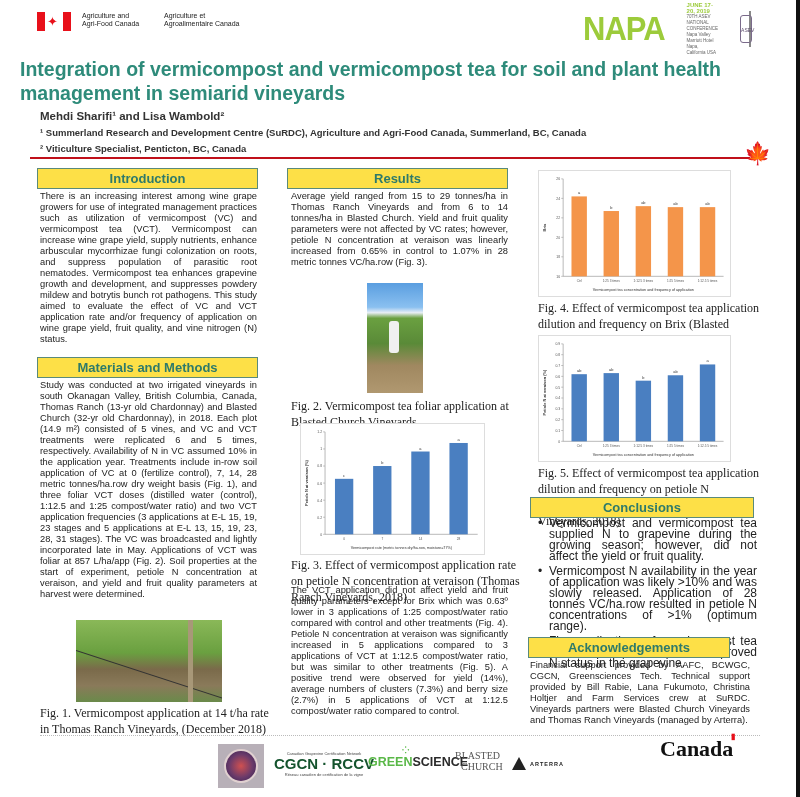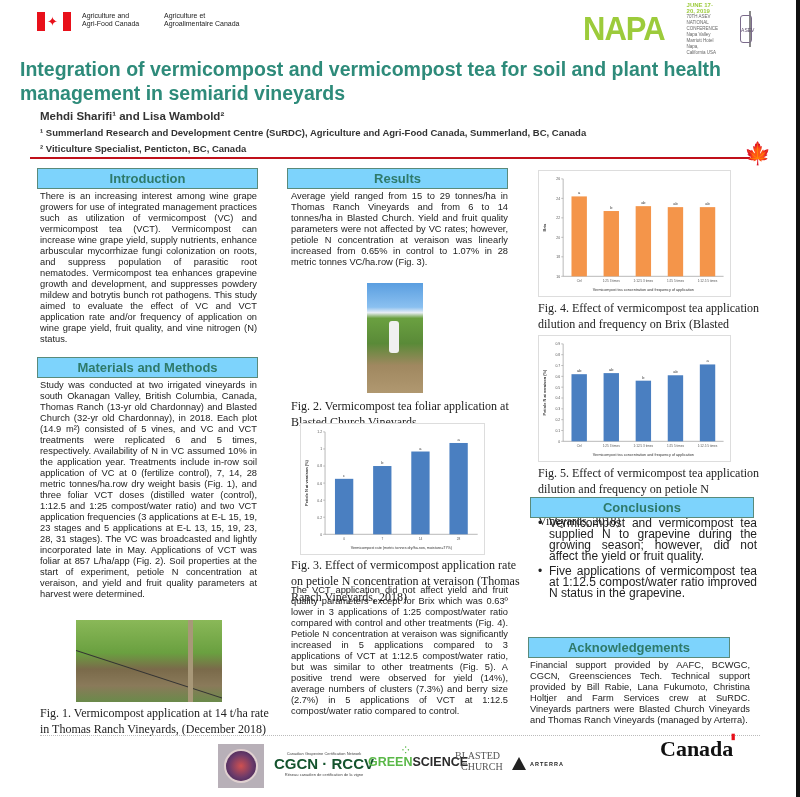--- a/index.html
+++ b/index.html
@@ -18,21 +18,21 @@
   .napa-badge { width: 12px; height: 28px; margin-left: 6px; border: 1px solid #7a6a8a; border-radius: 3px; font-size: 5px; color: #5a4a6a; text-align: center; line-height: 28px; }
 
   .title { position: absolute; top: 57px; left: 20px; width: 760px; color: #2e8b7a; font-weight: bold; font-size: 19.5px; line-height: 24px; }
   .authors { position: absolute; left: 40px; top: 110px; font-size: 11.5px; font-weight: bold; color: #333; }
   .affil { position: absolute; left: 40px; font-size: 9.5px; font-weight: bold; color: #333; }
   .affil1 { top: 127px; }
   .affil2 { top: 143px; }
   .red-rule { position: absolute; left: 30px; top: 157px; width: 720px; height: 2px; background: #c0101a; }
   .leaf { position: absolute; left: 744px; top: 143px; font-size: 22px; color: #c0301a; line-height: 22px; }
 
-  .sec-head { position: absolute; height: 21px; background: #7dd3fc; border: 1px solid #5a8a7a; color: #2e7a6a; font-weight: bold; font-size: 13px; text-align: center; line-height: 19px; }
+  .sec-head { position: absolute; height: 21px; background: #fde047; border: 1px solid #5a8a7a; color: #2e7a6a; font-weight: bold; font-size: 13px; text-align: center; line-height: 19px; }
   .body-text { position: absolute; font-size: 9.3px; line-height: 11px; text-align: justify; color: #222; }
   .caption { position: absolute; font-size: 12px; line-height: 16px; color: #222; font-family: Liberation Serif, serif; }
 
   .photo { position: absolute; overflow: hidden; }
   .photo1 { left: 76px; top: 620px; width: 146px; height: 82px; background: linear-gradient(180deg, #8ab858 0%, #6aa040 40%, #7a6a4a 60%, #8a7a5a 80%, #6a8a4a 100%); }
   .photo1 .post { position: absolute; left: 112px; top: 0; width: 5px; height: 82px; background: #a89878; }
   .photo1 .wire { position: absolute; left: 0; top: 30px; width: 170px; height: 1px; background: #333; transform: rotate(18deg); transform-origin: left; }
   .photo2 { left: 367px; top: 283px; width: 56px; height: 110px; background: linear-gradient(180deg, #5a9ee0 0%, #8ac0f0 22%, #e8eef4 27%, #6aa040 32%, #5a8a38 55%, #a08860 75%, #b09870 100%); }
   .photo2 .person { position: absolute; left: 22px; top: 38px; width: 10px; height: 32px; background: #f0f0f0; border-radius: 3px; }
 
@@ -235,20 +235,21 @@
       <text x="170.70000000000002" y="26.900000000000006" font-size="4" text-anchor="middle" fill="#333" font-family="Liberation Sans, sans-serif">a</text>
       <text x="170.70000000000002" y="113" font-size="3.2" text-anchor="middle" fill="#555" font-family="Liberation Sans, sans-serif">1:12.5 5 times</text>
       <text x="105.5" y="122" font-size="3.8" text-anchor="middle" fill="#333" font-family="Liberation Sans, sans-serif">Vermicompost tea concentration and frequency of application</text>
     </svg>
 </div>
 <p class="caption" style="left:538px; top:465px; width:225px;">Fig. 5. Effect of vermicompost tea application dilution and frequency on petiole N concentration at veraison (Blasted Church Vineyards, 2018)</p>
 
 <div class="sec-head" style="left:530px; top:497px; width:224px;">Conclusions</div>
 <ul class="bullets">
   <li>Vermicompost and vermicompost tea supplied N to grapevine during the growing season; however, did not affect the yield or fruit quality.</li>
+  <li>Vermicompost N availability in the year of application was likely &gt;10% and was slowly released. Application of 28 tonnes VC/ha.row resulted in petiole N concentrations of &gt;1% (optimum range).</li>
   <li>Five applications of vermicompost tea at 1:12.5 compost/water ratio improved N status in the grapevine.</li>
 </ul>
 
 <div class="sec-head" style="left:528px; top:637px; width:202px;">Acknowledgements</div>
 <p class="body-text" style="left:530px; top:660px; width:220px;">Financial support provided by AAFC, BCWGC, CGCN, Greensciences Tech. Technical support provided by Bill Rabie, Lana Fukumoto, Christina Holtjer and Farm Services crew at SuRDC. Vineyards partners were Blasted Church Vineyards and Thomas Ranch Vineyards (managed by Arterra).</p>
 
 <div class="dotted-rule"></div>
 
 <div class="sponsors">
   <div class="seal">

